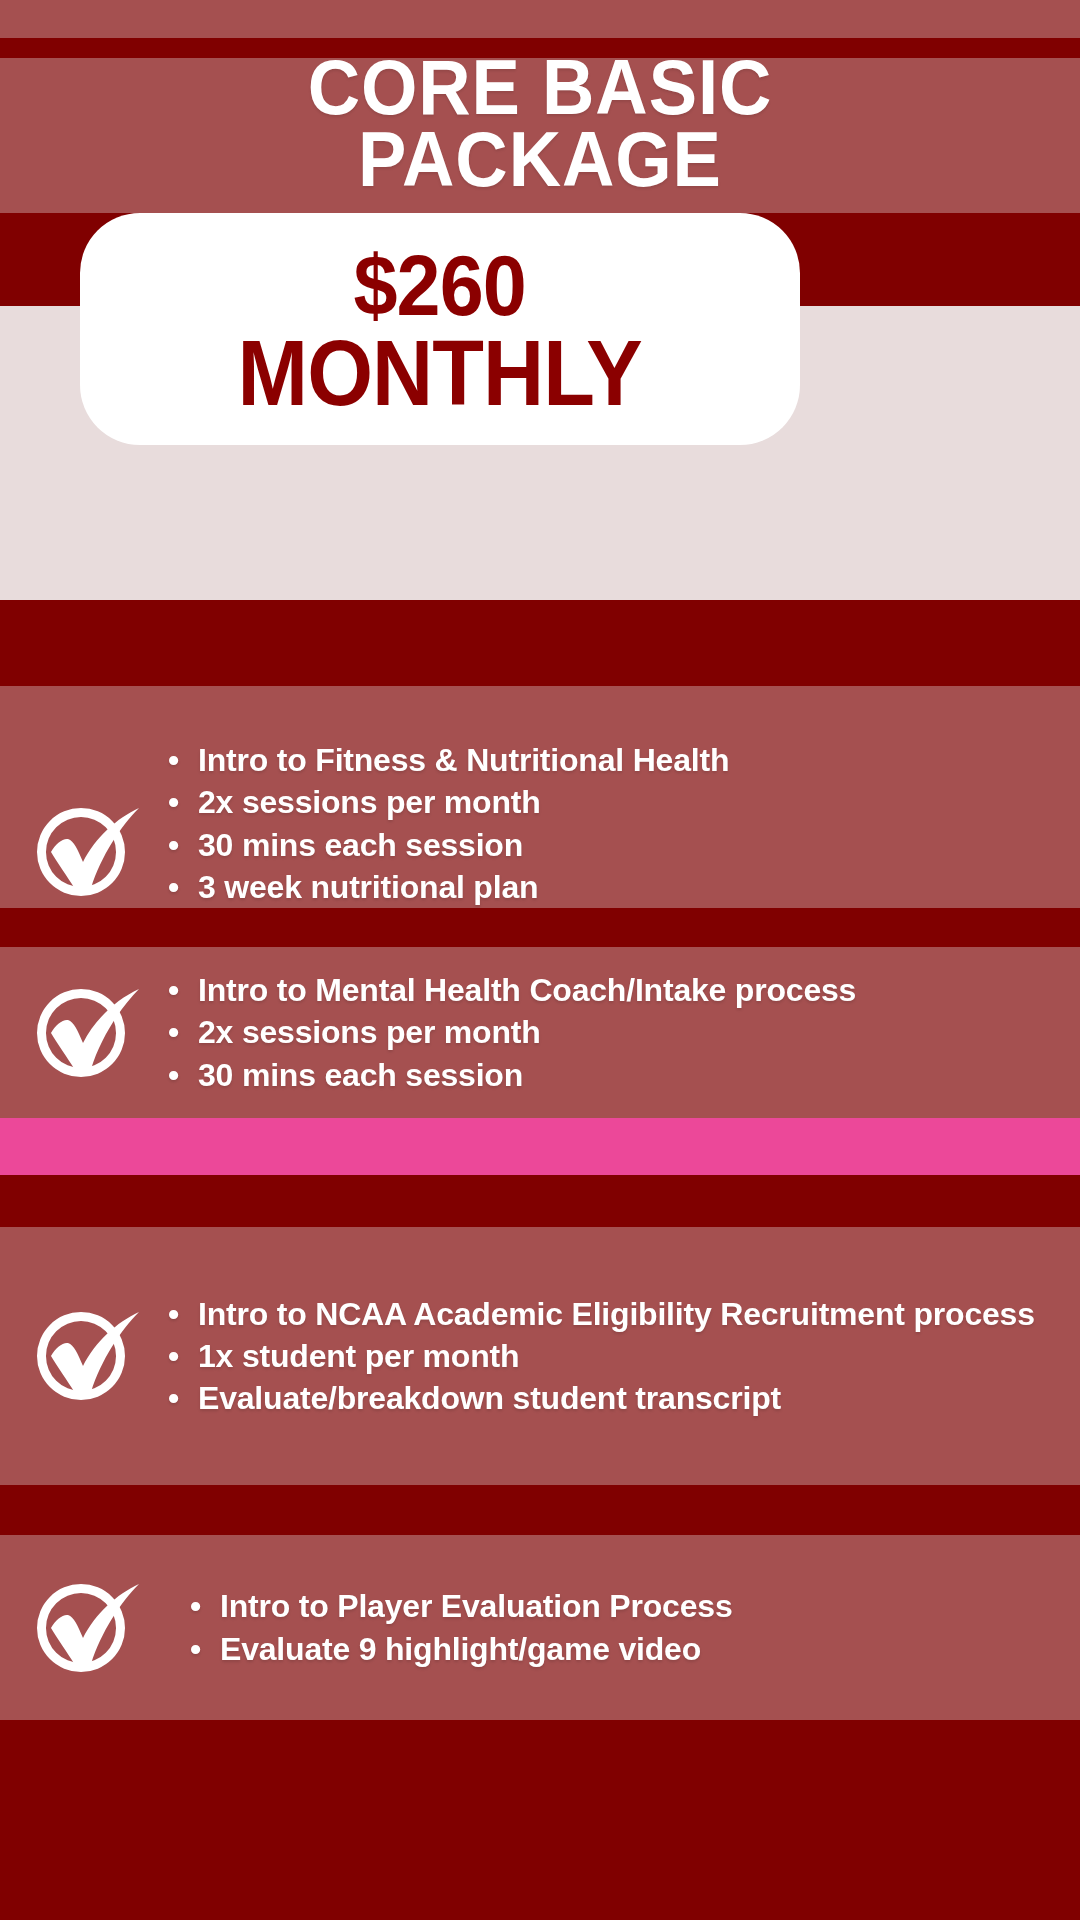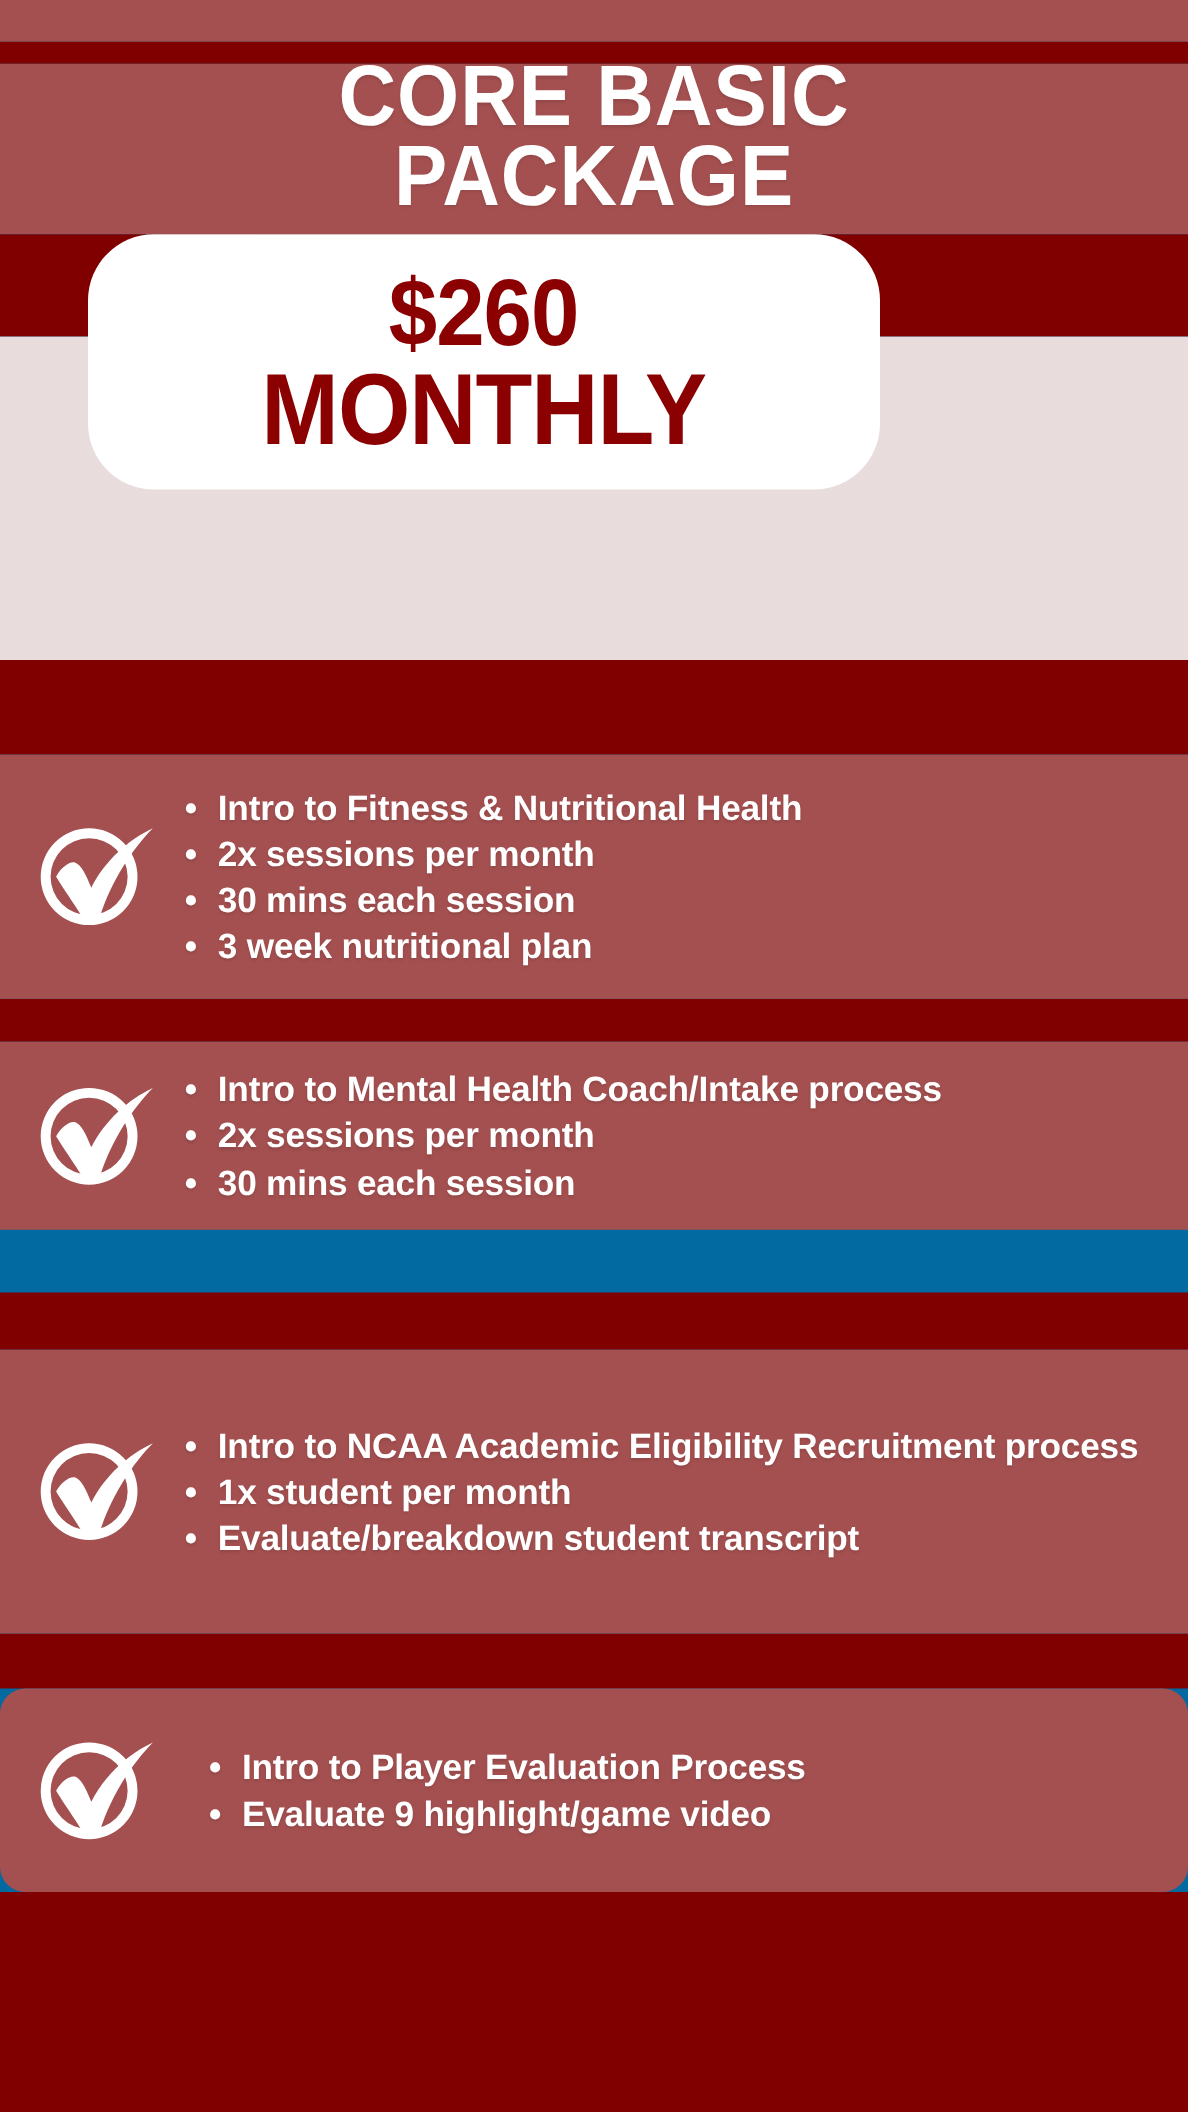--- a/index.html
+++ b/index.html
@@ -11,21 +11,21 @@
     width: 1080px;
     height: 1920px;
     overflow: hidden;
     font-family: "Liberation Sans", sans-serif;
     -webkit-font-smoothing: antialiased;
   }
   #poster {
     position: relative;
     width: 1080px;
     height: 1920px;
-    background: #0369a1;
+    background: #ec4899;
     overflow: hidden;
   }
 
   
   .band {
     position: absolute;
     left: 0;
     width: 1080px;
   }
   .band-muted   { background: #A55050; }
@@ -136,24 +136,24 @@
   .bullets li::before {
     content: "\2022";
     position: absolute;
     left: 0;
     top: 0;
     font-size: 32px;
     line-height: 1.32;
   }
 
   
-  #feature-block-0 { top: 686px;  height: 222px; }
+  #feature-block-0 { top: 686px;  height: 222px; align-items: flex-end; }
   #feature-block-1 { top: 947px;  height: 171px; }
   #feature-block-2 { top: 1227px; height: 258px; justify-content: space-between; }
-  #feature-block-3 { top: 1535px; height: 185px; border-radius: 23px; }
+  #feature-block-3 { top: 1535px; height: 185px; }
 
   #feature-block-2 .check-col { align-items: center; }
   #feature-block-3 .bullets { padding-left: 22px; }
 
   .gap-dark { position: absolute; left: 0; width: 1080px; background: #800000; z-index: 2; }
   #gap-dark-1 { top: 908px;  height: 39px; }
   #gap-dark-2 { top: 1175px; height: 52px; }
   #gap-dark-3 { top: 1485px; height: 50px; }
   #bottom-dark { top: 1720px; height: 200px; }
 </style>

